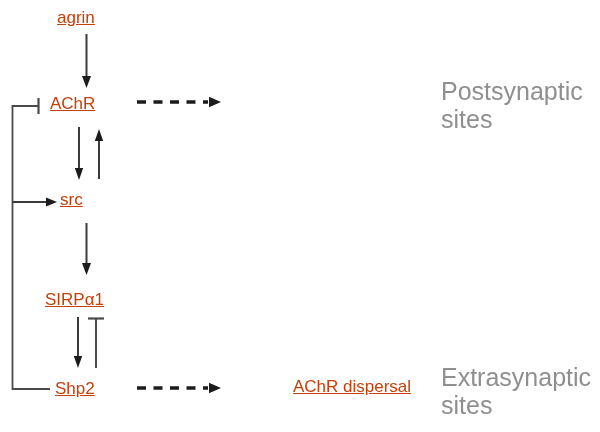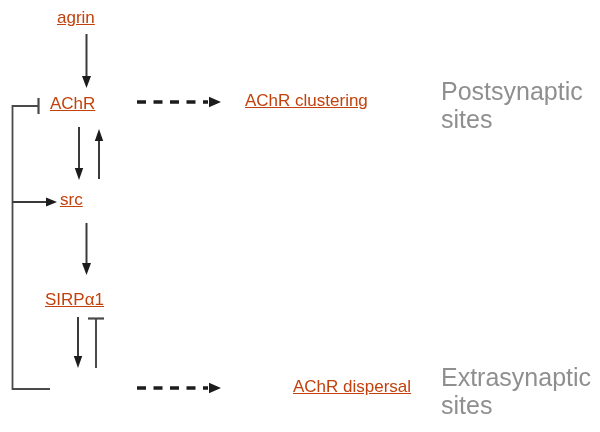--- a/index.html
+++ b/index.html
@@ -103,22 +103,22 @@
   </svg>
 
   <div class="label" style="left:57px; top:5px;">agrin</div>
 
   <div class="label" style="left:50px; top:91px;">AChR</div>
 
   <div class="label" style="left:60px; top:187px;">src</div>
 
   <div class="label" style="left:45px; top:287px;">SIRPα1</div>
 
+  <div class="label" style="left:55px; top:376px;">Shp2</div>
 
-  <div class="label" style="left:245px; top:88px;">AChR clustering</div>
 
   <div class="label" style="left:245px; top:374px;margin-left:48px;">AChR dispersal</div>
 
   <div class="region-label" style="left:441px; top:77px;">Postsynaptic sites</div>
 
   <div class="region-label" style="left:441px; top:363px;">Extrasynaptic sites</div>
 
 </div>
 
 </body></html>

